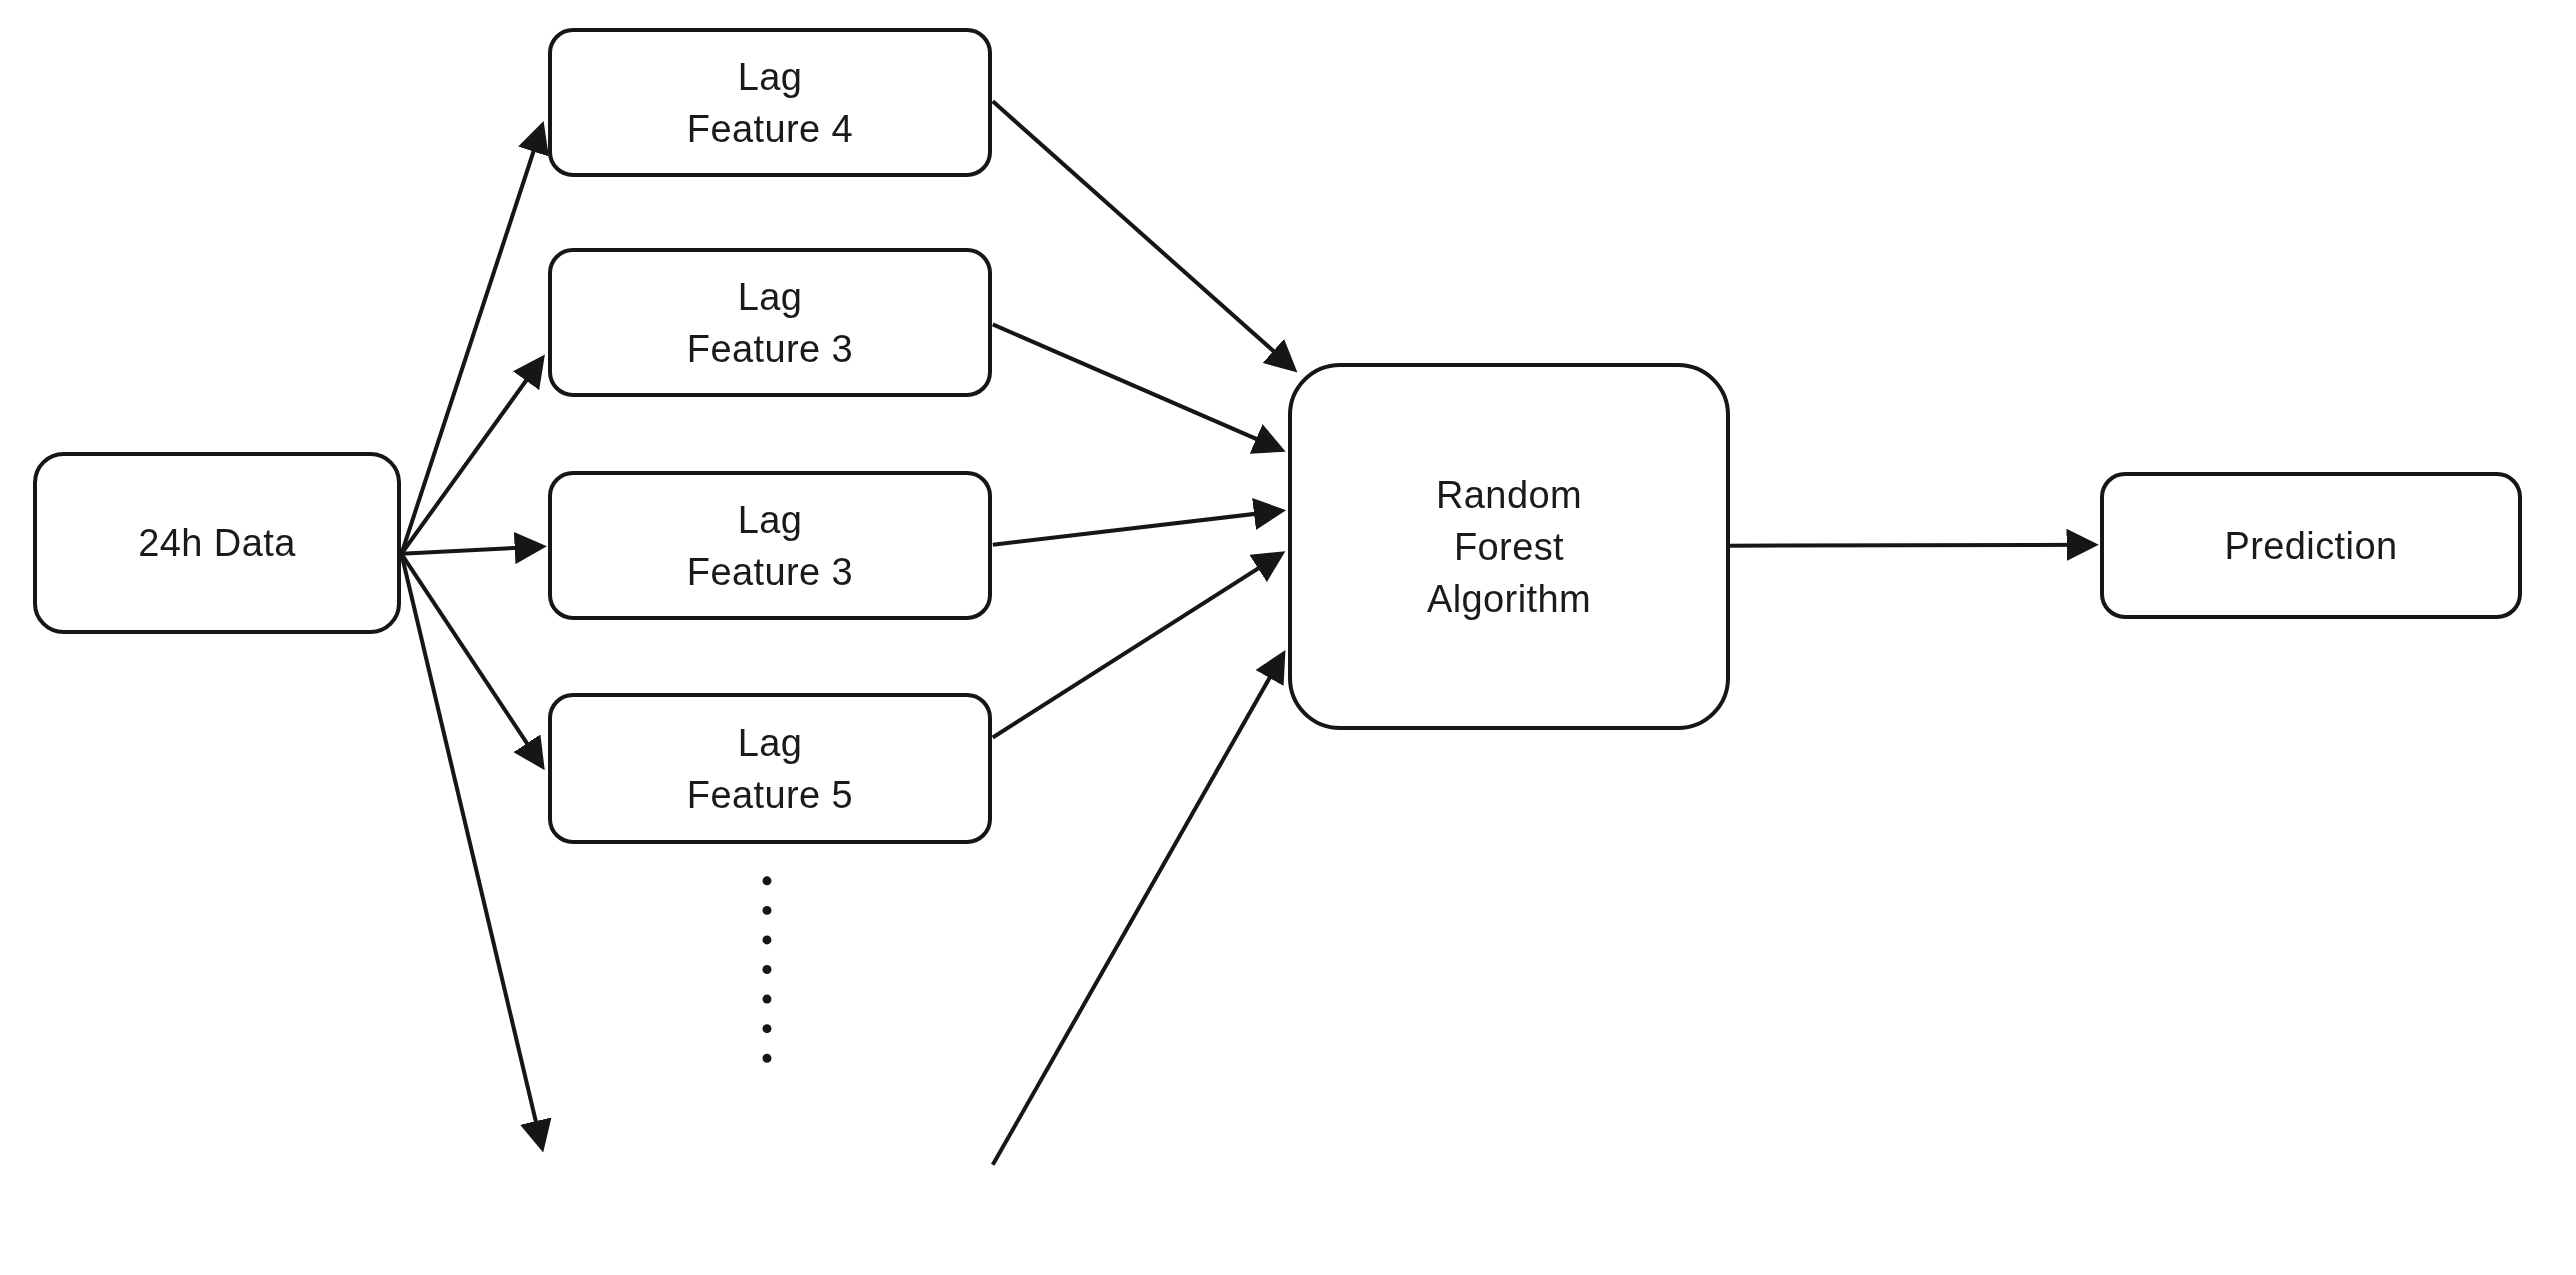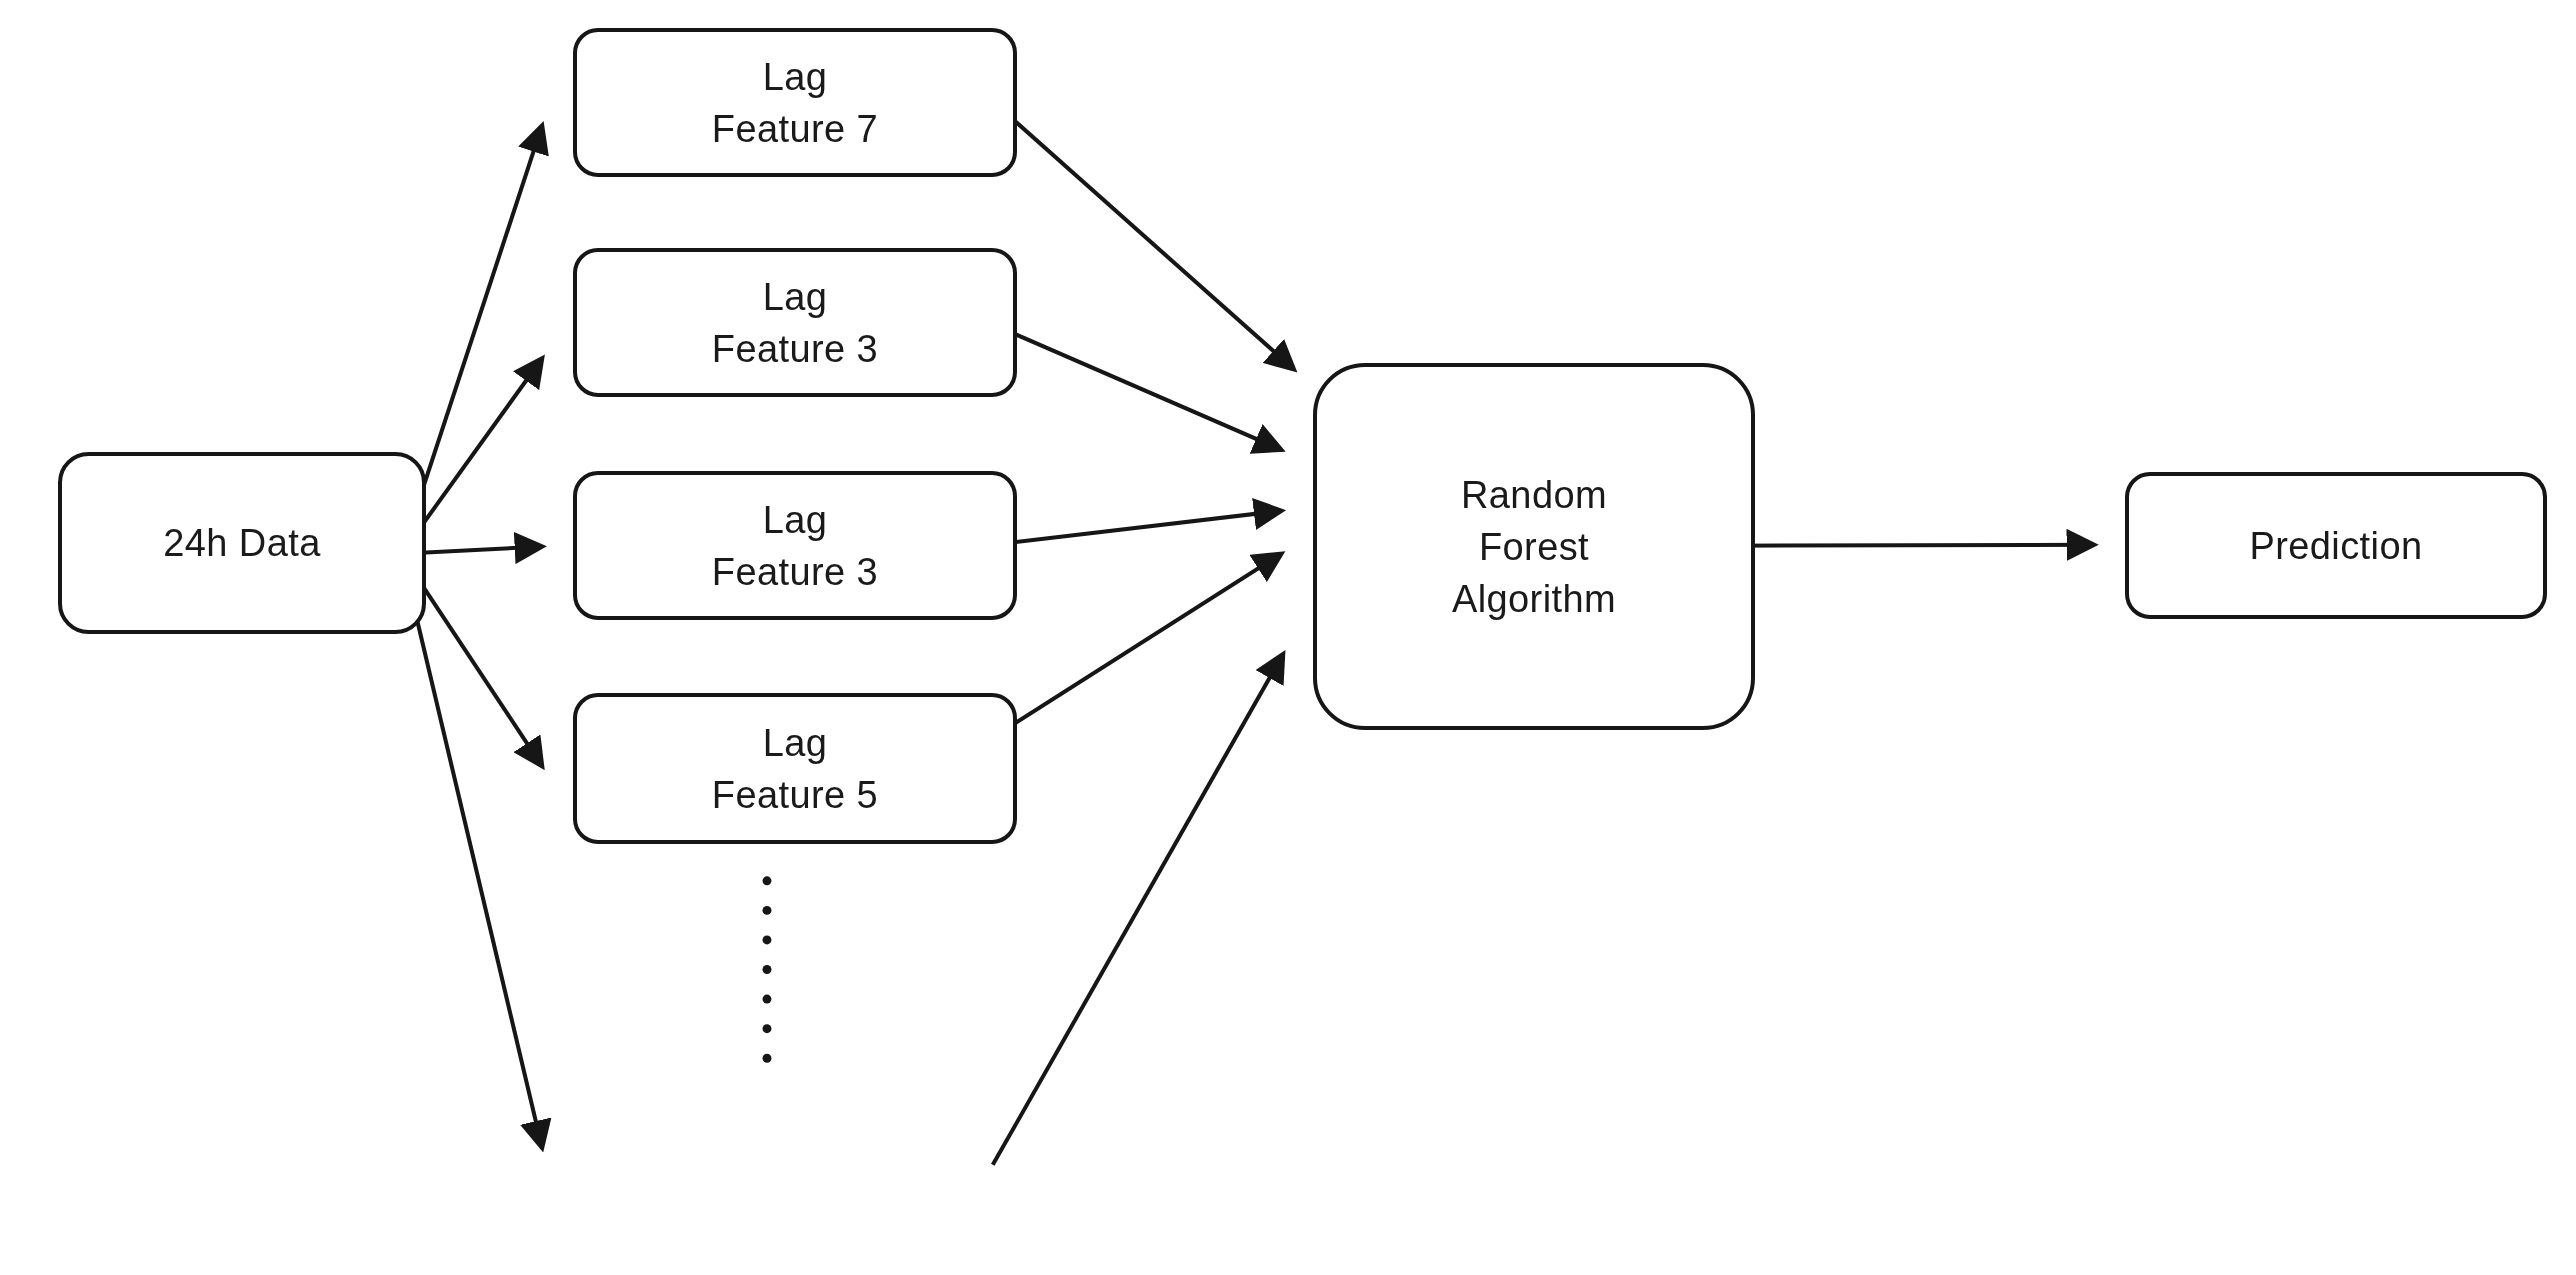--- a/index.html
+++ b/index.html
@@ -25,21 +25,20 @@
   }
   .node {
     position: absolute;
     box-sizing: border-box;
     border: 4.5px solid #161616;
     background: #ffffff;
     display: flex;
     align-items: center;
     justify-content: center;
     text-align: center;
-    margin-left: 25px;
   }
   .node .label {
     color: #1a1a1a;
     font-size: 38px;
     line-height: 52px;
     letter-spacing: 0.4px;
   }
   .node .label span {
     display: block;
   }
@@ -81,21 +80,21 @@
 
   <div class="node" style="left: 33px; top: 452px; width: 368px; height: 182px; border-radius: 30.5px; border-color: rgb(22, 22, 22);">
     <div class="label">
       <span>24h Data</span>
     </div>
   </div>
 
   <div class="node" style="left: 548px; top: 28px; width: 444px; height: 149px; border-radius: 25px; border-color: rgb(22, 22, 22);">
     <div class="label">
       <span>Lag</span>
-      <span>Feature 7</span>
+      <span>Feature 4</span>
     </div>
   </div>
 
   <div class="node" style="left: 548px; top: 248px; width: 444px; height: 149px; border-radius: 25px; border-color: rgb(22, 22, 22);">
     <div class="label">
       <span>Lag</span>
       <span>Feature 3</span>
     </div>
   </div>
 

